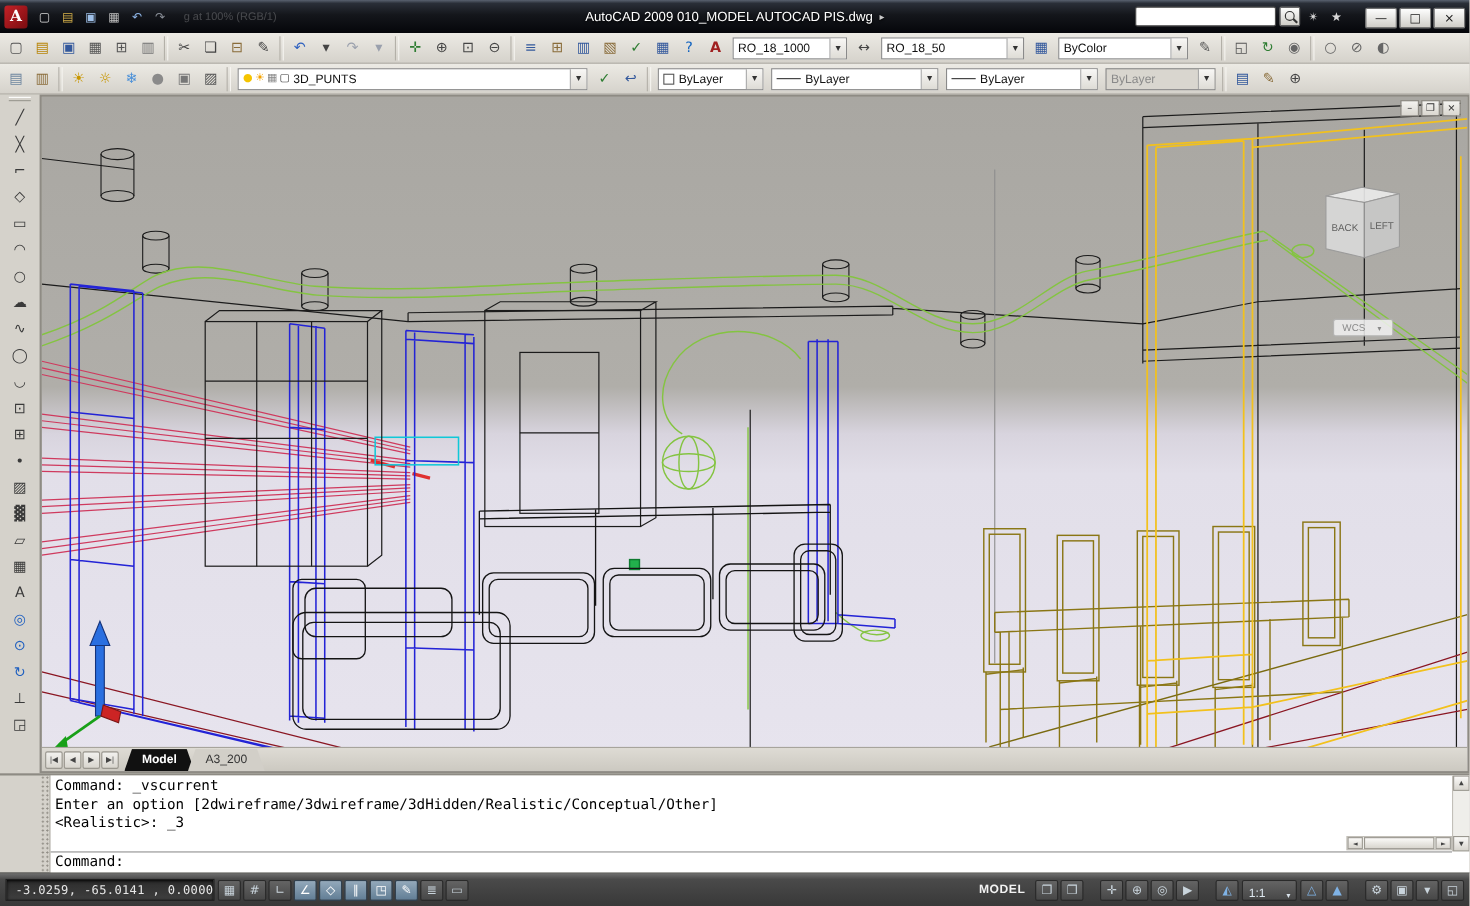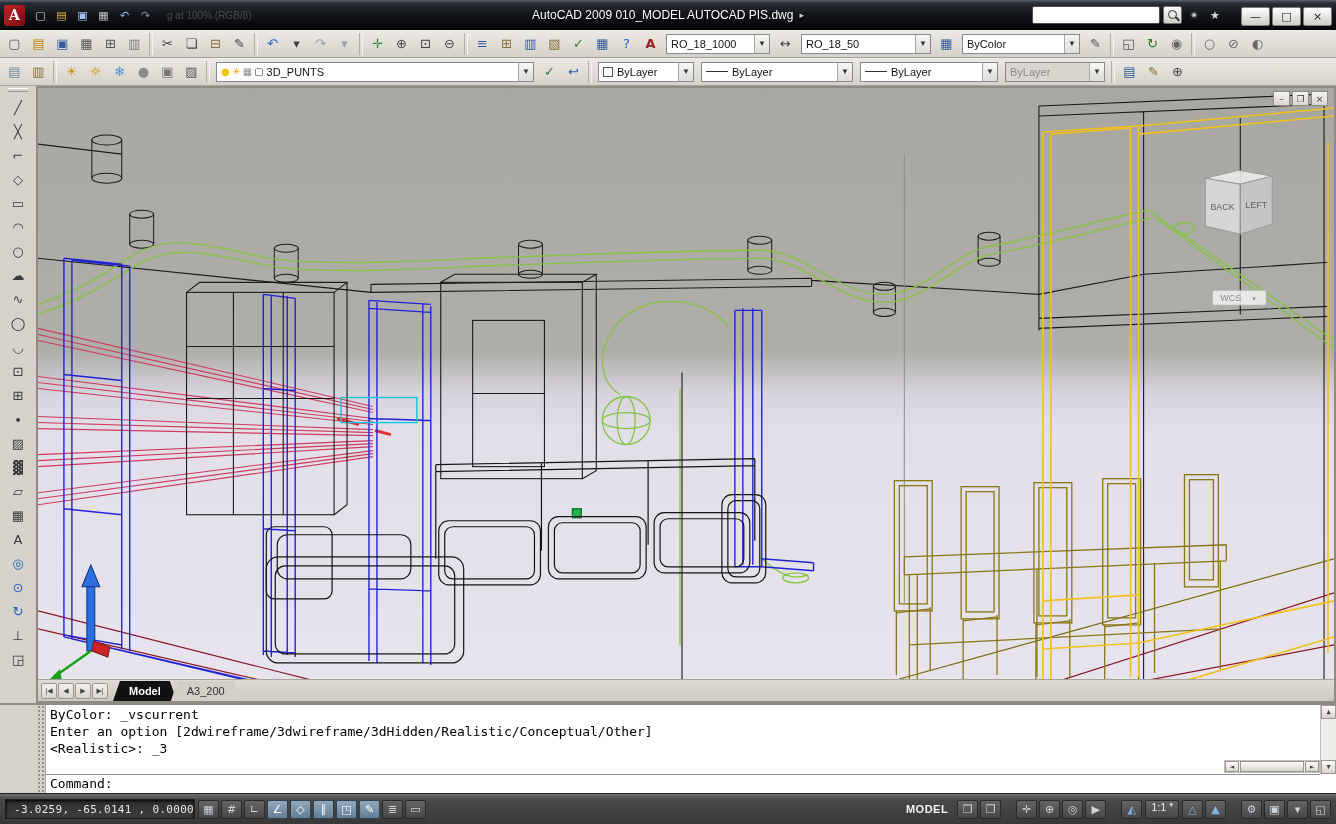--- a/index.html
+++ b/index.html
@@ -69,40 +69,40 @@
 .cmd-prompt{height:18px;line-height:18px;padding-left:4px}
 
 
 .statusbar{height:31px;background:linear-gradient(180deg,#6e6e6e 0%,#4a4a4a 18%,#383838 100%);display:flex;align-items:center;padding:0 5px;gap:3px;flex:0 0 auto;border-top:1px solid #222}
 .coords{width:190px;height:20px;background:linear-gradient(#2d2d2d,#3e3e3e);border:1px solid #1d1d1d;box-shadow:inset 0 1px 3px #000;color:#e6e6e6;font-family:"DejaVu Sans Mono",monospace;font-size:11px;display:flex;align-items:center;padding-left:8px;letter-spacing:.3px;flex:0 0 auto}
 .sb-group{display:flex;gap:2px;align-items:center}
 .sbtn{width:21px;height:19px;background:linear-gradient(#646464,#474747);border:1px solid #2a2a2a;border-radius:2px;color:#c9d4dc;font-size:11px;display:flex;align-items:center;justify-content:center;font-family:"DejaVu Sans",sans-serif}
 .sbtn.on{background:linear-gradient(#93a9bb,#627e95);color:#fff;border-color:#31414f}
 .sp{flex:1}
 .model-lbl{color:#f2f2f2;font-size:11px;font-weight:bold;letter-spacing:.5px;margin:0 6px}
-.scale-box{height:19px;display:flex;align-items:flex-start;gap:3px;color:#dce6ee;font-size:11px;padding:0 5px;border:1px solid #2a2a2a;border-radius:2px;background:linear-gradient(#646464,#474747)}
+.scale-box{height:19px;display:flex;align-items:flex-end;gap:19px;color:#dce6ee;font-size:11px;padding:0 5px;border:1px solid #2a2a2a;border-radius:2px;background:linear-gradient(#646464,#474747)}
 .scale-box .arr{font-size:7px}
 </style>
 </head>
 <body>
 
 <div class="app">
 
   <div class="titlebar">
     <div class="acad-logo">A</div>
     <div class="qat">
 
     <span class="tbtn" style="color: rgb(216, 216, 216);">▢</span>
         <span class="tbtn" style="color: rgb(216, 178, 74);">▤</span>
         <span class="tbtn" style="color: rgb(159, 192, 232);">▣</span>
         <span class="tbtn" style="color: rgb(192, 192, 192);">▦</span>
         <span class="tbtn" style="color: rgb(143, 182, 232);">↶</span>
         <span class="tbtn" style="color: rgb(138, 143, 152);">↷</span>
       </div>
-    <span class="ghost-text">g at 100% (RGB/8)</span>
+    <span class="ghost-text">g at 100% (RGB/1)</span>
     <div class="tb-title">
       <span>AutoCAD 2009 010_MODEL AUTOCAD PIS.dwg</span>
       <span class="arr">▸</span>
     </div>
     <div class="tb-right">
       <input class="ic-search" value="" style="">
       <span class="lens"></span>
       <span class="ic-btn">✴</span>
       <span class="ic-btn">★</span>
       <div class="win-btns">
@@ -424,21 +424,21 @@
       </div>
     </div>
   </div>
 
   <div class="cmdwin">
     <div class="cmd-gutter"></div>
     <div class="cmd-grip"></div>
     <div class="cmd-main">
       <div class="cmd-hist">
 
-      <div class="cmd-line">ByColor: _vscurrent</div>
+      <div class="cmd-line">Command: _vscurrent</div>
           <div class="cmd-line">Enter an option [2dwireframe/3dwireframe/3dHidden/Realistic/Conceptual/Other]</div>
           <div class="cmd-line">&lt;Realistic&gt;: _3</div>
         </div>
       <div class="hscroll">
         <span class="sc-btn">◄</span>
         <span class="hthumb"></span>
         <span class="sc-btn">►</span>
       </div>
       <div class="vscroll">
         <span class="sc-btn">▲</span>

